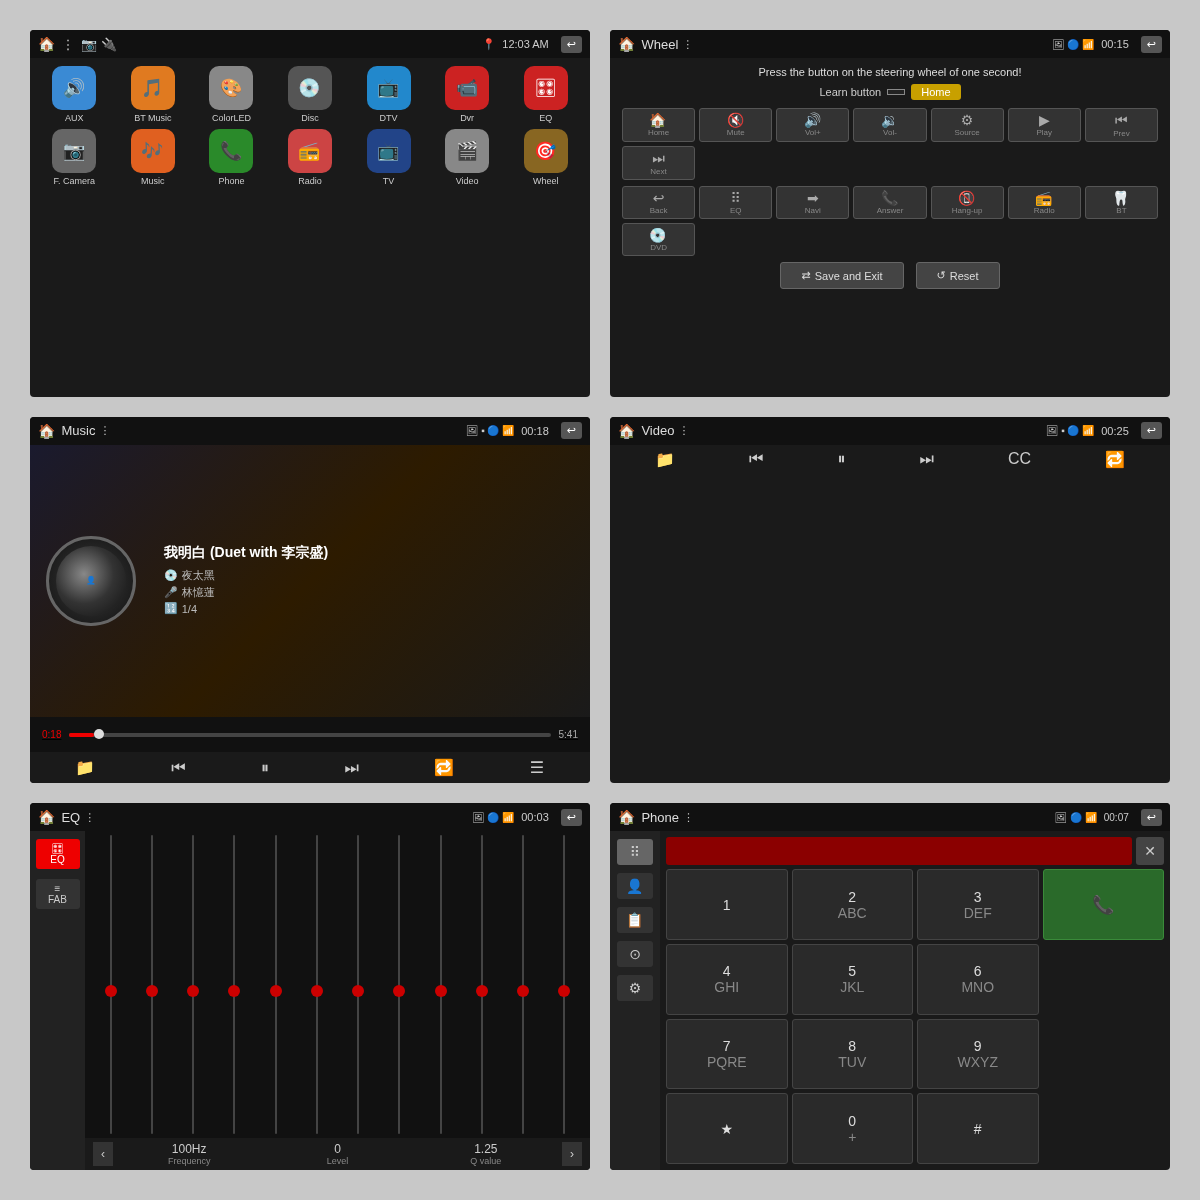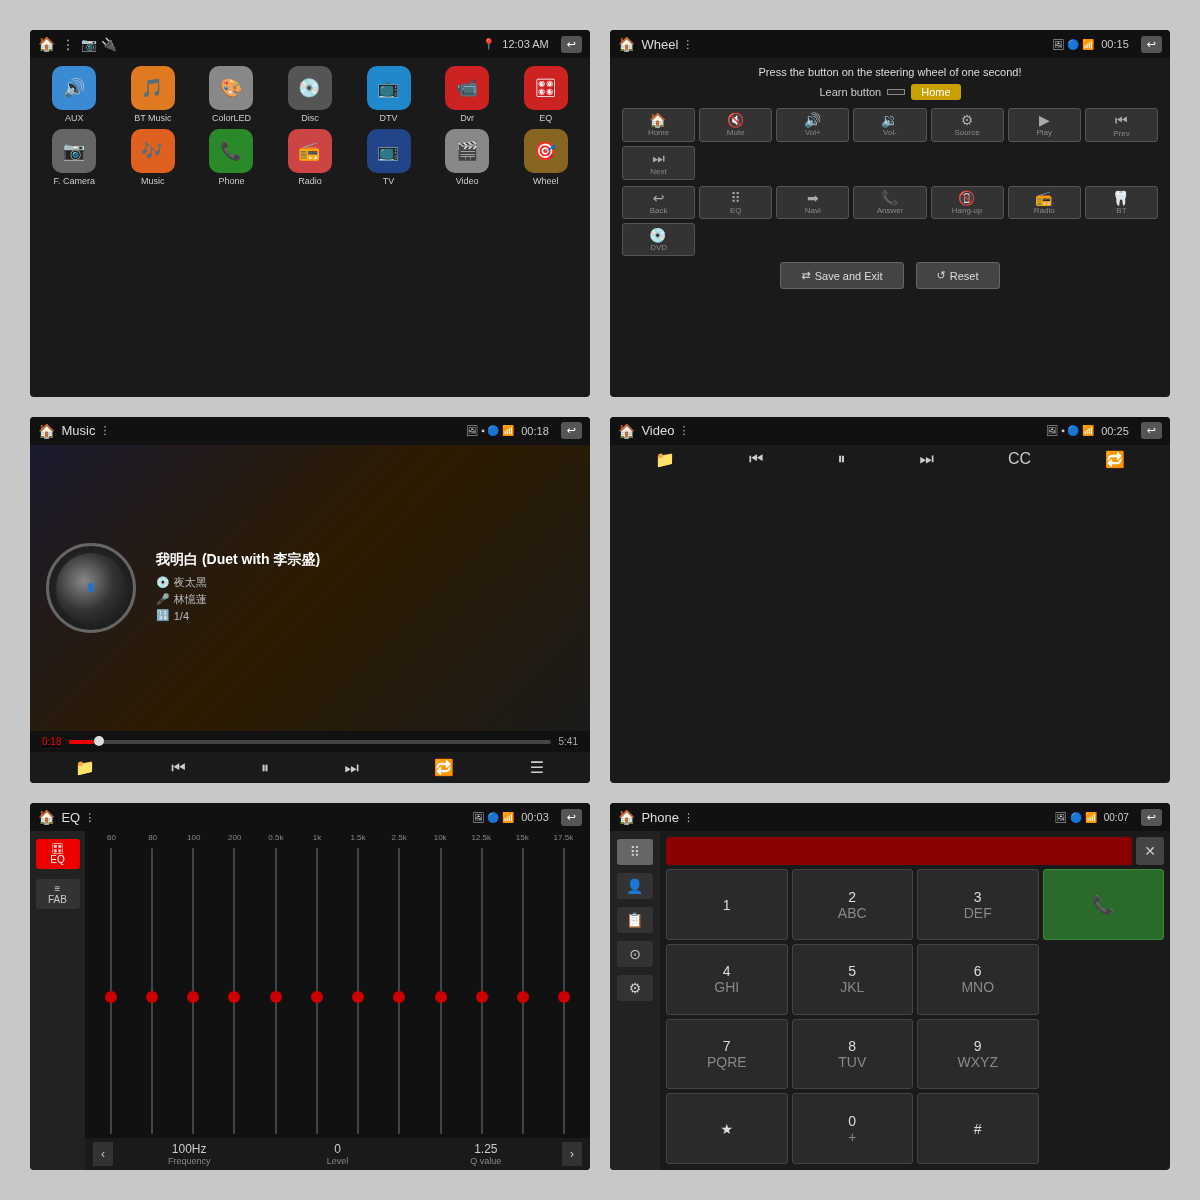--- a/index.html
+++ b/index.html
@@ -165,27 +165,27 @@
       background: radial-gradient(circle, #555 20%, #222 60%, #111 100%);
       border: 3px solid #666;
       display: flex;
       align-items: center;
       justify-content: center;
       font-size: 30px;
       flex-shrink: 0;
       overflow: hidden;
     }
     .music-info {
-      margin-left: 20px;
+      margin-left: 28px;
       color: #fff;
     }
     .music-title { font-size: 14px; font-weight: bold; margin-bottom: 6px; }
     .music-meta { font-size: 11px; color: #bbb; margin-bottom: 2px; display: flex; align-items: center; gap: 4px; }
     .music-progress-area {
-      padding: 5px 12px;
+      padding: 12px 12px;
       background: #111;
       text-decoration: underline;
     }
     .progress-bar-row {
       display: flex;
       align-items: center;
       gap: 8px;
       font-size: 10px;
       color: #e00;
     }
@@ -734,34 +734,20 @@
     <span style="margin:0 6px;font-size:11px;">00:03</span>
     <button class="back-btn">↩</button>
   </div>
   <div class="screen-content" style="display:flex;height:calc(100% - 28px);">
     <div class="eq-content" style="width:100%;height:100%;">
       <div class="eq-sidebar">
         <button class="eq-sidebar-btn active">🎛<br><span>EQ</span></button>
         <button class="eq-sidebar-btn">≡<br><span>FAB</span></button>
       </div>
       <div class="eq-main">
-        <div class="eq-freq-labels" id="eq-freq-labels-el">
-            <span class="eq-freq-label">60</span>
-            <span class="eq-freq-label">80</span>
-            <span class="eq-freq-label">100</span>
-            <span class="eq-freq-label">200</span>
-            <span class="eq-freq-label">0.5k</span>
-            <span class="eq-freq-label">1k</span>
-            <span class="eq-freq-label">1.5k</span>
-            <span class="eq-freq-label">2.5k</span>
-            <span class="eq-freq-label">10k</span>
-            <span class="eq-freq-label">12.5k</span>
-            <span class="eq-freq-label">15k</span>
-            <span class="eq-freq-label">17.5k</span>
-          </div>
         <div class="eq-sliders" id="eq-sliders-el">
             <div class="eq-slider-col">
     <div class="eq-slider-track" style="height:80px;">
       <div class="eq-slider-knob" style="top:50%;"></div>
     </div>
   </div>
             <div class="eq-slider-col">
     <div class="eq-slider-track" style="height:80px;">
       <div class="eq-slider-knob" style="top:50%;"></div>
     </div>

